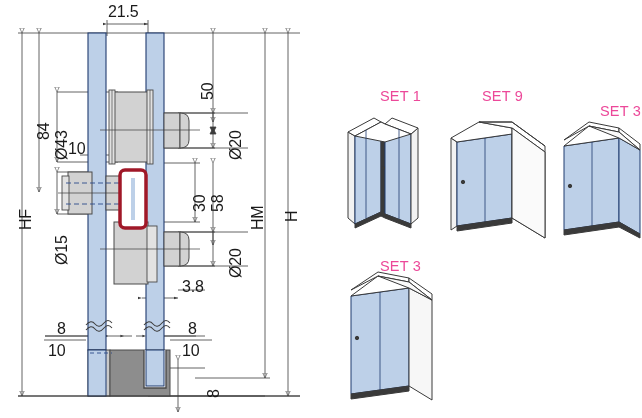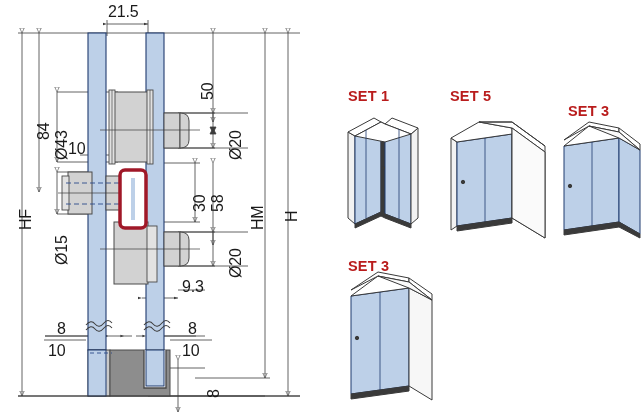--- a/index.html
+++ b/index.html
@@ -36,24 +36,25 @@
   .dimtext.vert {
     transform-origin: 0 0;
     transform: rotate(-90deg);
   }
   .dimtext.big { font-size: 16px; }
 
   .setlabel {
     position: absolute;
     font-family: "Liberation Sans", sans-serif;
     font-size: 14.5px;
-    font-weight: 700;
-    color: #b91c1c;
+    font-weight: 400;
+    color: #ec4899;
     white-space: nowrap;
     letter-spacing: 0.2px;
+    margin-left: 32px;
   }
 </style>
 </head>
 <body>
 
 <div id="root">
 
   <svg class="svg-layer" viewBox="0 0 642 418">
     <defs>
       <marker id="arrOut" viewBox="0 0 10 10" refX="9" refY="5" markerWidth="7" markerHeight="7" orient="auto">
@@ -231,21 +232,21 @@
   <div class="dimtext vert big" style="left:228px; top:278px;">Ø20</div>
 
   <div class="dimtext vert big" style="left:192px; top:212px;">30</div>
 
   <div class="dimtext vert big" style="left:210px; top:212px;">58</div>
 
   <div class="dimtext vert big" style="left:250px; top:230px;">HM</div>
 
   <div class="dimtext vert big" style="left:284px; top:222px;">H</div>
 
-  <div class="dimtext big" style="left:182px; top:279px;">9.3</div>
+  <div class="dimtext big" style="left:182px; top:279px;">3.8</div>
 
   <div class="dimtext big" style="left:57px; top:321px;">8</div>
   <div class="dimtext big" style="left:48px; top:343px;">10</div>
 
   <div class="dimtext big" style="left:188px; top:321px;">8</div>
   <div class="dimtext big" style="left:182px; top:343px;">10</div>
 
   <div class="dimtext vert big" style="left:206px; top:398px;">8</div>
 
   <div class="setlabel" style="left:348px; top:88px;">SET 1</div>
@@ -270,21 +271,21 @@
 
       <line x1="366" y1="130" x2="366" y2="218" stroke="#1f3a6e" stroke-width="0.8"></line>
       <line x1="399" y1="129" x2="399" y2="219" stroke="#1f3a6e" stroke-width="0.8"></line>
 
       <path d="M355,224 L381,212 L385,214 L411,224 L411,228 L385,218 L381,216 L355,228 Z" fill="#3a3a3a"></path>
 
       <circle cx="383" cy="168" r="1.6" fill="#3a3a3a"></circle>
     </g>
   </svg>
 
-  <div class="setlabel" style="left:450px; top:88px;">SET 5</div>
+  <div class="setlabel" style="left:450px; top:88px;">SET 9</div>
   <svg class="svg-layer" viewBox="0 0 642 418">
     <g stroke="#3a3a3a" stroke-width="1" fill="none">
 
       <path d="M451,138 L451,230 L457,226 L457,142 Z" fill="#f2f2f2"></path>
 
       <path d="M457,142 L457,226 L512,218 L512,134 Z" fill="#bdd0e8" stroke="#1f3a6e"></path>
 
       <path d="M451,138 L479,122 L512,128 L512,134 L457,142 Z" fill="#ffffff"></path>
 
       <path d="M512,134 L512,218 L545,238 L545,152 Z" fill="#f2f2f2"></path>

